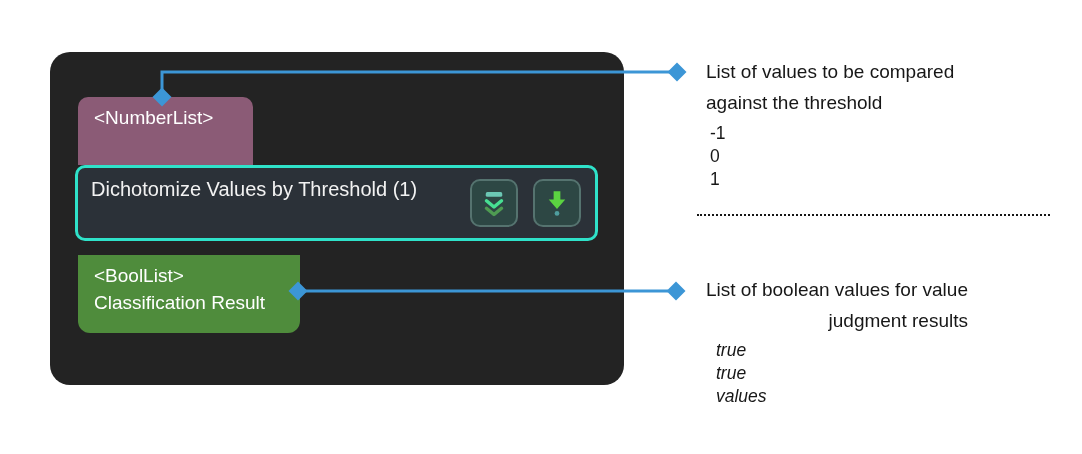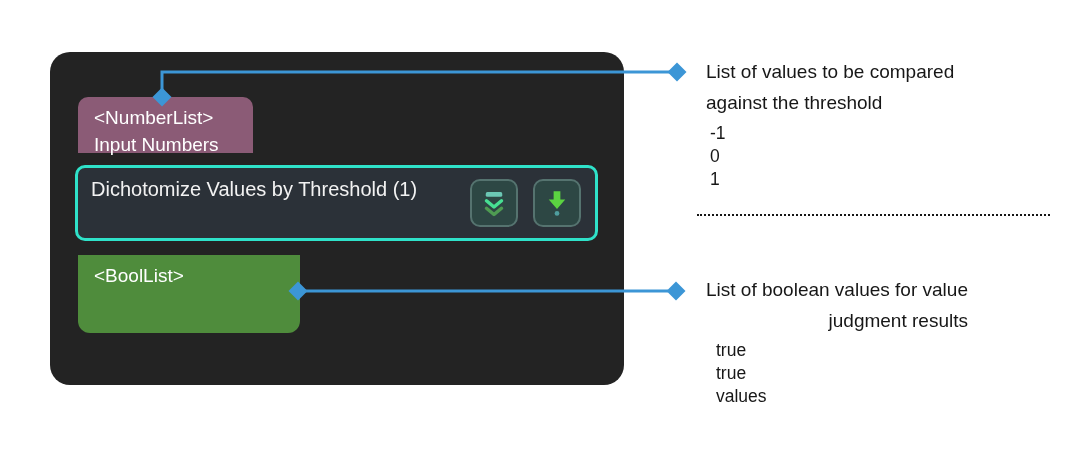--- a/index.html
+++ b/index.html
@@ -32,21 +32,21 @@
   .port-badge {
     position: absolute;
     color: #ffffff;
     font-size: 19px;
     line-height: 27px;
     padding: 7px 14px 0 16px;
     z-index: 2;
   }
   .port-input {
     left: 78px; top: 97px;
-    width: 175px; height: 56px;
+    width: 175px; height: 68px;
     background: var(--input-port-bg);
     border-radius: 10px 10px 0 0;
   }
   .port-output {
     left: 78px; top: 255px;
     width: 222px; height: 78px;
     background: var(--output-port-bg);
     border-radius: 0 0 12px 12px;
   }
   .step-node {
@@ -99,38 +99,37 @@
   }
   .annotation-values {
     position: absolute;
     color: var(--annotation-text);
     font-size: 17.5px;
     line-height: 23px;
   }
   .heading-input  { left: 706px; top: 56px; }
   .values-input   { left: 710px; top: 122px; }
   .heading-output { left: 706px; top: 274px; text-align: right; }
-  .values-output  { left: 716px; top: 339px; }
+  .values-output  { left: 716px; top: 339px; font-style: italic; }
   .dotted-separator {
     position: absolute;
     left: 697px; top: 214px;
     width: 353px; height: 0;
     border-top: 2px dotted #151515;
   }
 </style>
 </head>
 <body>
 
 <div class="screen">
 
   <div class="canvas-panel"></div>
 
   <div class="port-badge port-input">
     <div>&lt;NumberList&gt;</div>
-    <div>Input Numbers</div>
   </div>
 
   <div class="step-node">
     <div class="step-title">Dichotomize Values by Threshold (1)</div>
     <div class="node-buttons">
       <button class="node-btn">
         <span style="display:flex">
           <svg width="30" height="30" viewBox="0 0 24 24">
             <rect x="5.4" y="3.2" width="13.2" height="3.8" rx="1.3" fill="#6cc7b4"></rect>
             <polyline points="6,10.2 12,15.2 18,10.2" fill="none" stroke="#47e093" stroke-width="2.8" stroke-linecap="round" stroke-linejoin="round"></polyline>
@@ -144,20 +143,21 @@
             <path d="M9.3 2.5 L14.7 2.5 L14.7 9.2 L18.6 9.2 L12 16.8 L5.4 9.2 L9.3 9.2 Z" fill="#5bd341"></path>
             <circle cx="12" cy="20.3" r="1.9" fill="#4f9e9e"></circle>
           </svg>
         </span>
       </button>
     </div>
   </div>
 
   <div class="port-badge port-output">
     <div>&lt;BoolList&gt;</div>
+    <div>Classification Result</div>
   </div>
 
   <svg class="connector-layer">
     <path d="M162 97 L162 72 L670 72" fill="none" stroke="#3c96d6" stroke-width="3"></path>
     <path d="M162 87.5 L171.5 97 L162 106.5 L152.5 97 Z" fill="#3c96d6"></path>
     <path d="M677 62.5 L686.5 72 L677 81.5 L667.5 72 Z" fill="#3c96d6"></path>
     <path d="M300 291 L668 291" fill="none" stroke="#3c96d6" stroke-width="3"></path>
     <path d="M298 281.5 L307.5 291 L298 300.5 L288.5 291 Z" fill="#3c96d6"></path>
     <path d="M676 281.5 L685.5 291 L676 300.5 L666.5 291 Z" fill="#3c96d6"></path>
   </svg>

